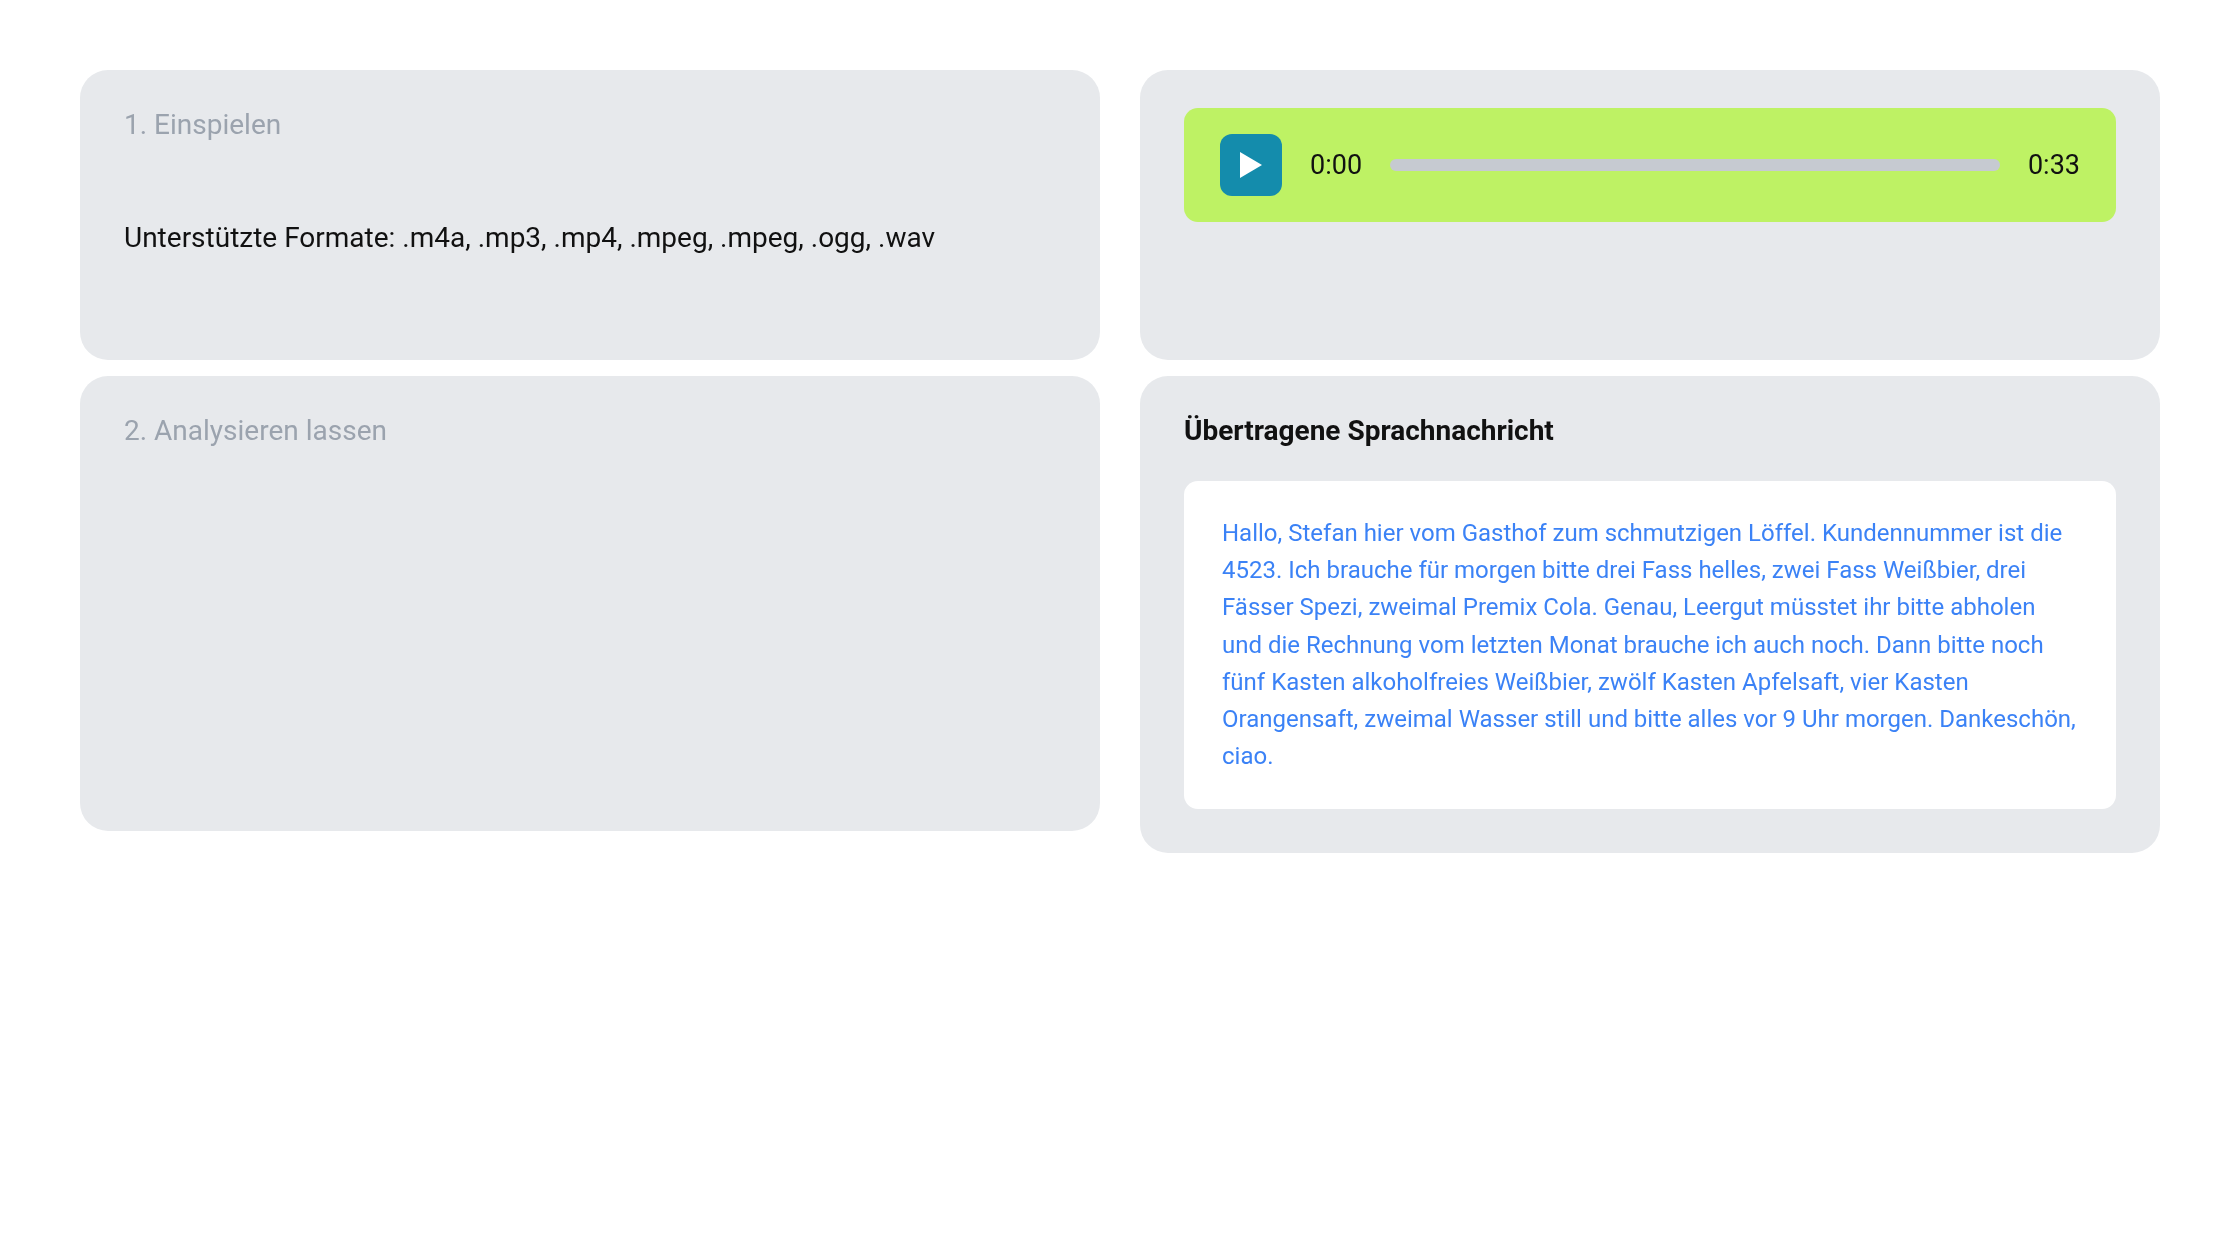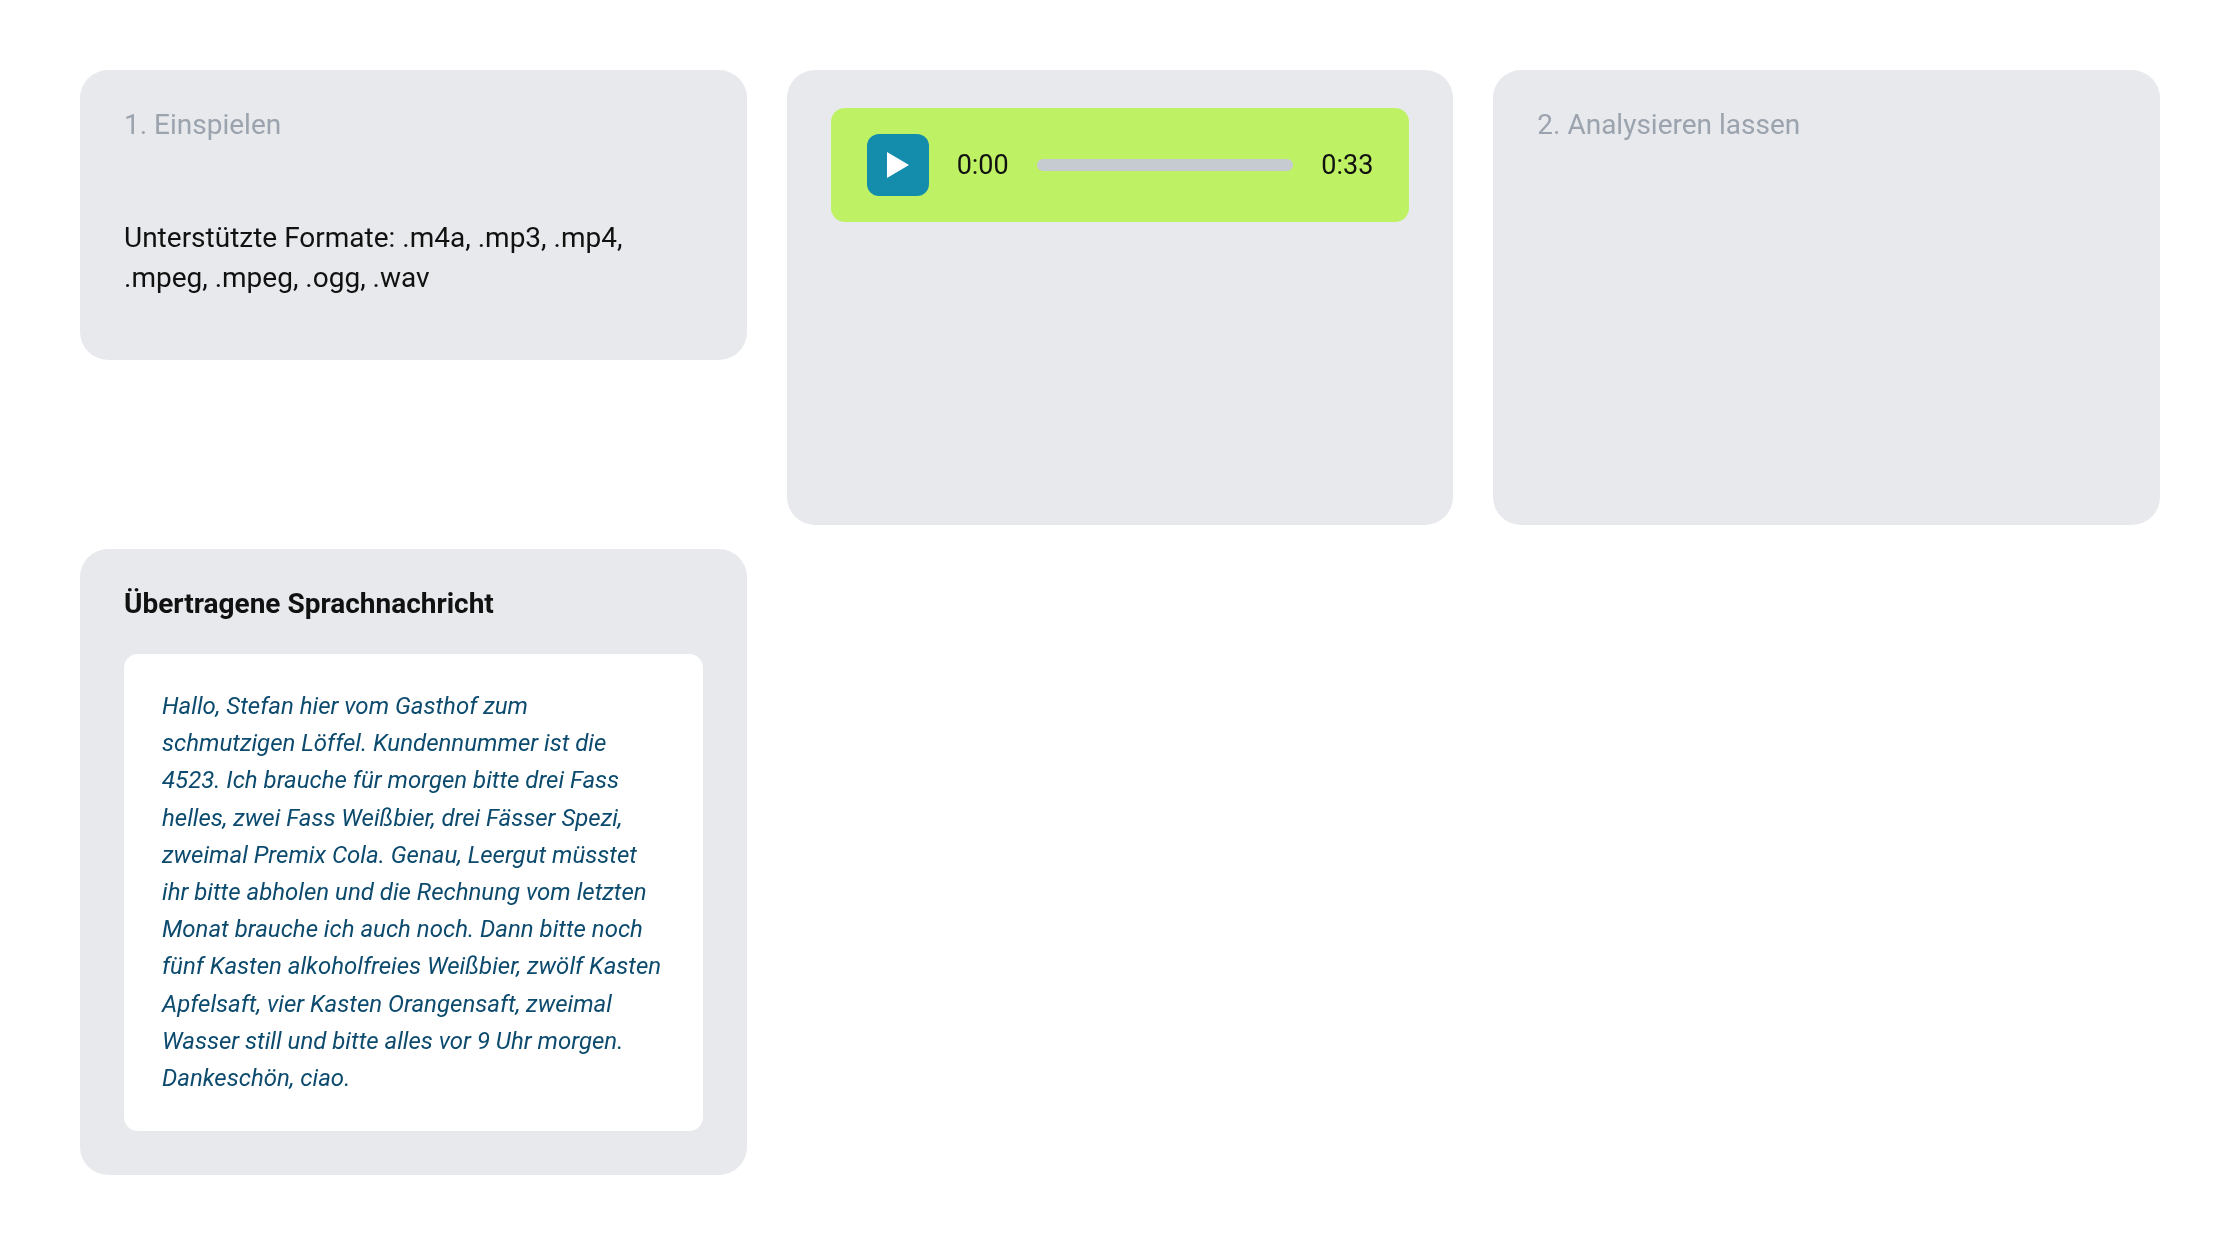--- a/index.html
+++ b/index.html
@@ -5,22 +5,22 @@
     * { box-sizing: border-box; margin: 0; padding: 0; }
     body {
       font-family: -apple-system, BlinkMacSystemFont, 'Segoe UI', Roboto, Helvetica, Arial, sans-serif;
       background: #ffffff;
       padding: 70px 80px;
       width: 2240px;
       height: 1260px;
     }
     .grid {
       display: grid;
-      grid-template-columns: 1fr 1fr 1fr;
-      gap: 24px 40px;
+      grid-template-columns: 1fr 1fr;
+      gap: 16px 40px;
     }
     .card {
       background: #e7e9ec;
       border-radius: 28px;
       padding: 38px 44px 44px 44px;
     }
     .card-step .step-label {
       font-size: 28px;
       color: #9ba3ae;
       font-weight: 400;
@@ -72,22 +72,21 @@
       border-radius: 6px;
     }
     .transcript-panel {
       background: #ffffff;
       border-radius: 14px;
       padding: 34px 38px;
     }
     .transcript-text {
       font-size: 24px;
       line-height: 1.55;
-      color: #0c4a6e;
-      font-style: italic;
+      color: #3b82f6;
     }
     .card-1 { height: 290px; }
     .card-3 { height: 455px; }
   </style>
 </head>
 <body>
 
 <div class="grid">
 
   <div class="card card-step card-1">

